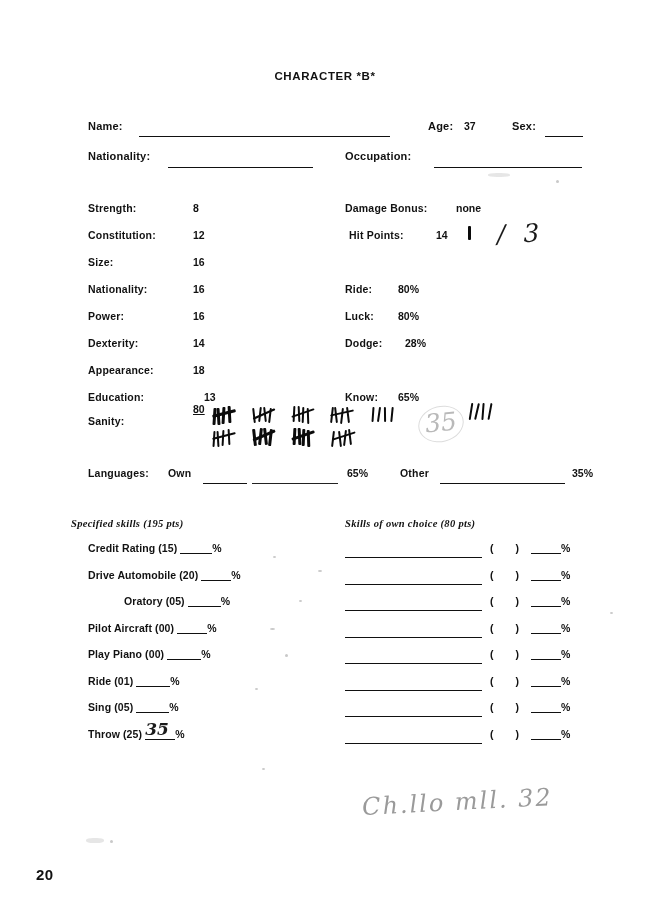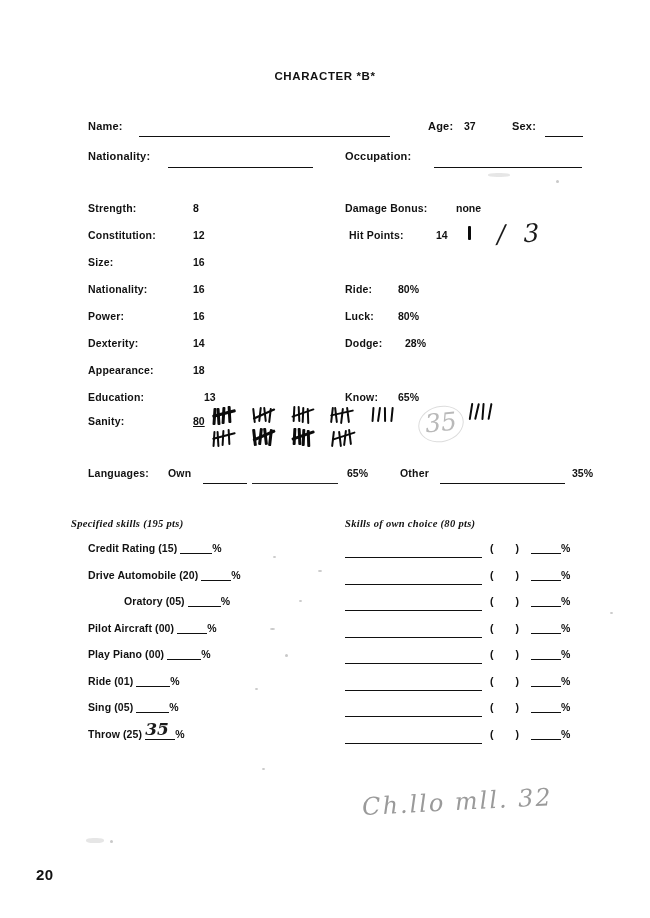--- a/index.html
+++ b/index.html
@@ -117,21 +117,21 @@
   <div class="abs stat-label" style="left:88px;top:337px;">Dexterity:</div>
   <div class="abs stat-value" style="left:193px;top:337px;">14</div>
 
   <div class="abs stat-label" style="left:88px;top:364px;">Appearance:</div>
   <div class="abs stat-value" style="left:193px;top:364px;">18</div>
 
   <div class="abs stat-label" style="left:88px;top:391px;">Education:</div>
   <div class="abs stat-value" style="left:204px;top:391px;">13</div>
 
   <div class="abs stat-label" style="left:88px;top:415px;">Sanity:</div>
-  <div class="abs stat-value" style="left:193px;top:415px;text-decoration:underline;">80</div>
+  <div class="abs stat-value" style="left:193px;top:403px;text-decoration:underline;">80</div>
 
   <div class="abs stat-label" style="left:345px;top:202px;">Damage Bonus:</div>
   <div class="abs stat-value" style="left:456px;top:202px;">none</div>
 
   <div class="abs stat-label" style="left:349px;top:229px;">Hit Points:</div>
   <div class="abs stat-value" style="left:436px;top:229px;">14</div>
 
   <div class="tick" style="left:468px;top:226px;height:14px;width:2.6px;"></div>
 
   <div class="hand hand-dark" style="left:497px;top:219px;font-size:25px;letter-spacing:5px;transform:rotate(-2deg);">/ 3</div>

